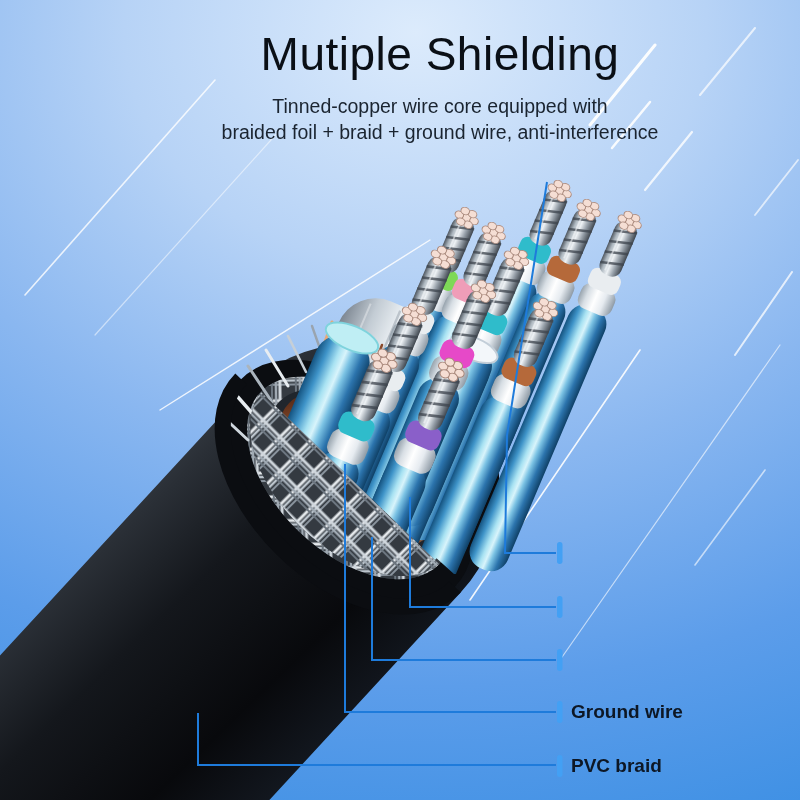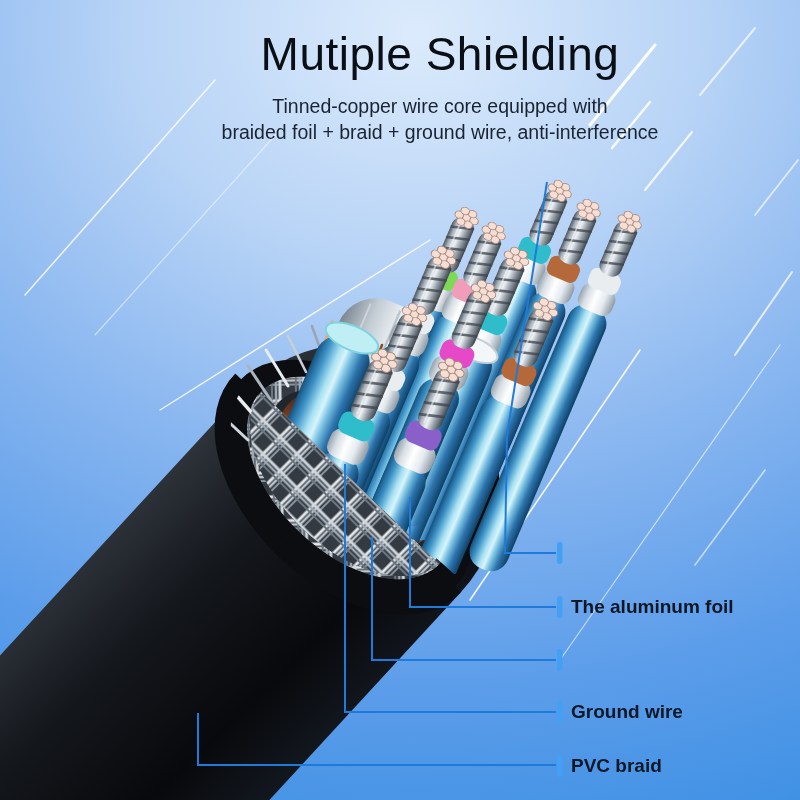--- a/index.html
+++ b/index.html
@@ -215,17 +215,16 @@
       <rect x="557" y="755" width="5.5" height="22" rx="2.7" fill="#43a0f4"></rect>
     </g>
   </svg>
 
   <div class="title">Mutiple Shielding</div>
   <div class="subtitle">
     <div>Tinned-copper wire core equipped with</div>
     <div>braided foil + braid + ground wire, anti-interference</div>
   </div>
 
-  <div class="callout-label" style="top:594px">The aluminum foil</div>
   <div class="callout-label" style="top:699px">Ground wire</div>
   <div class="callout-label" style="top:753px">PVC braid</div>
 
 </div>
 
 </body></html>

